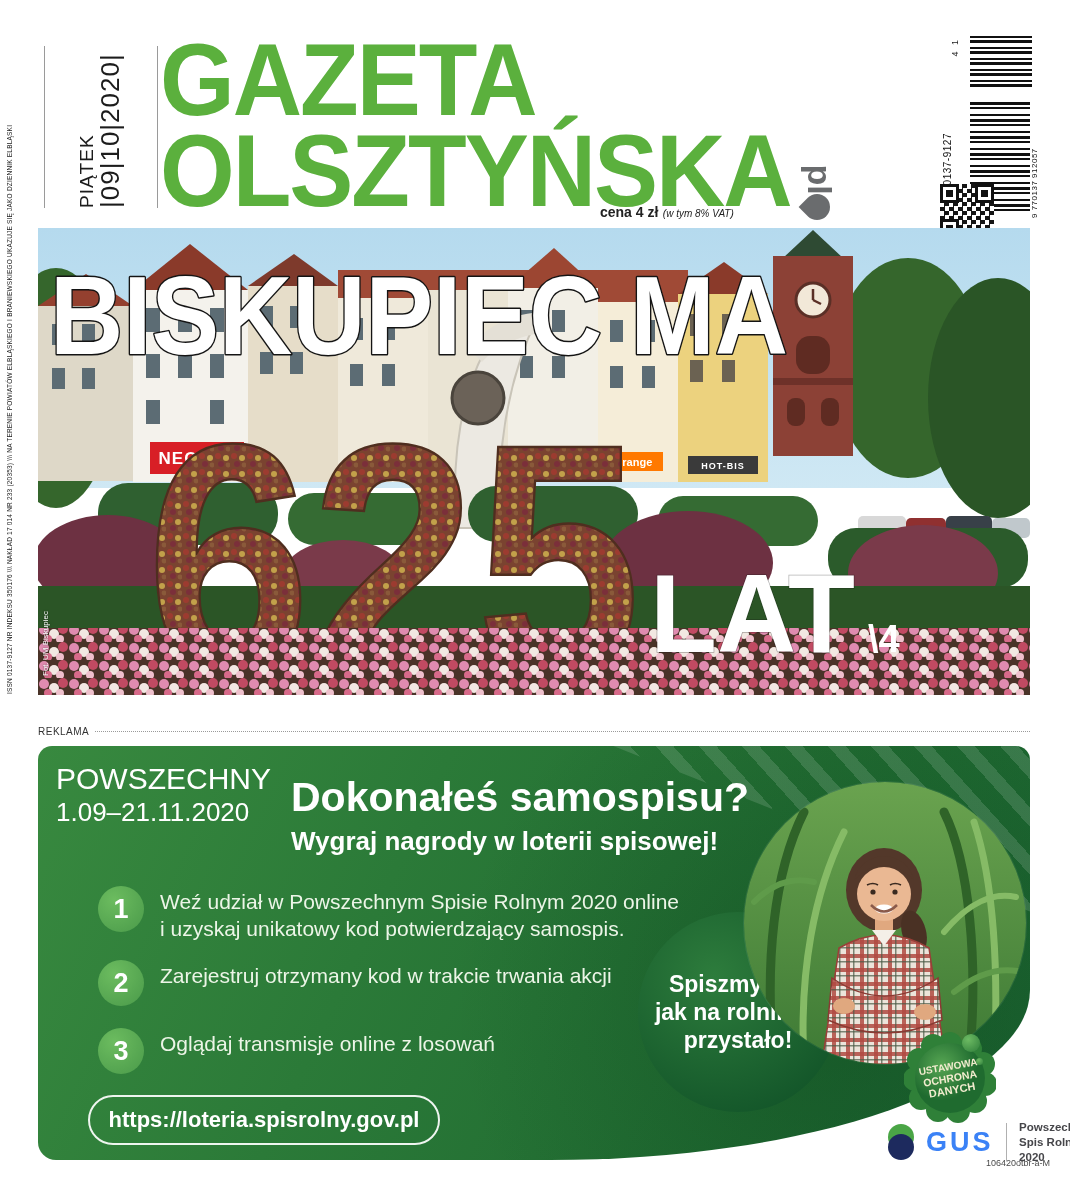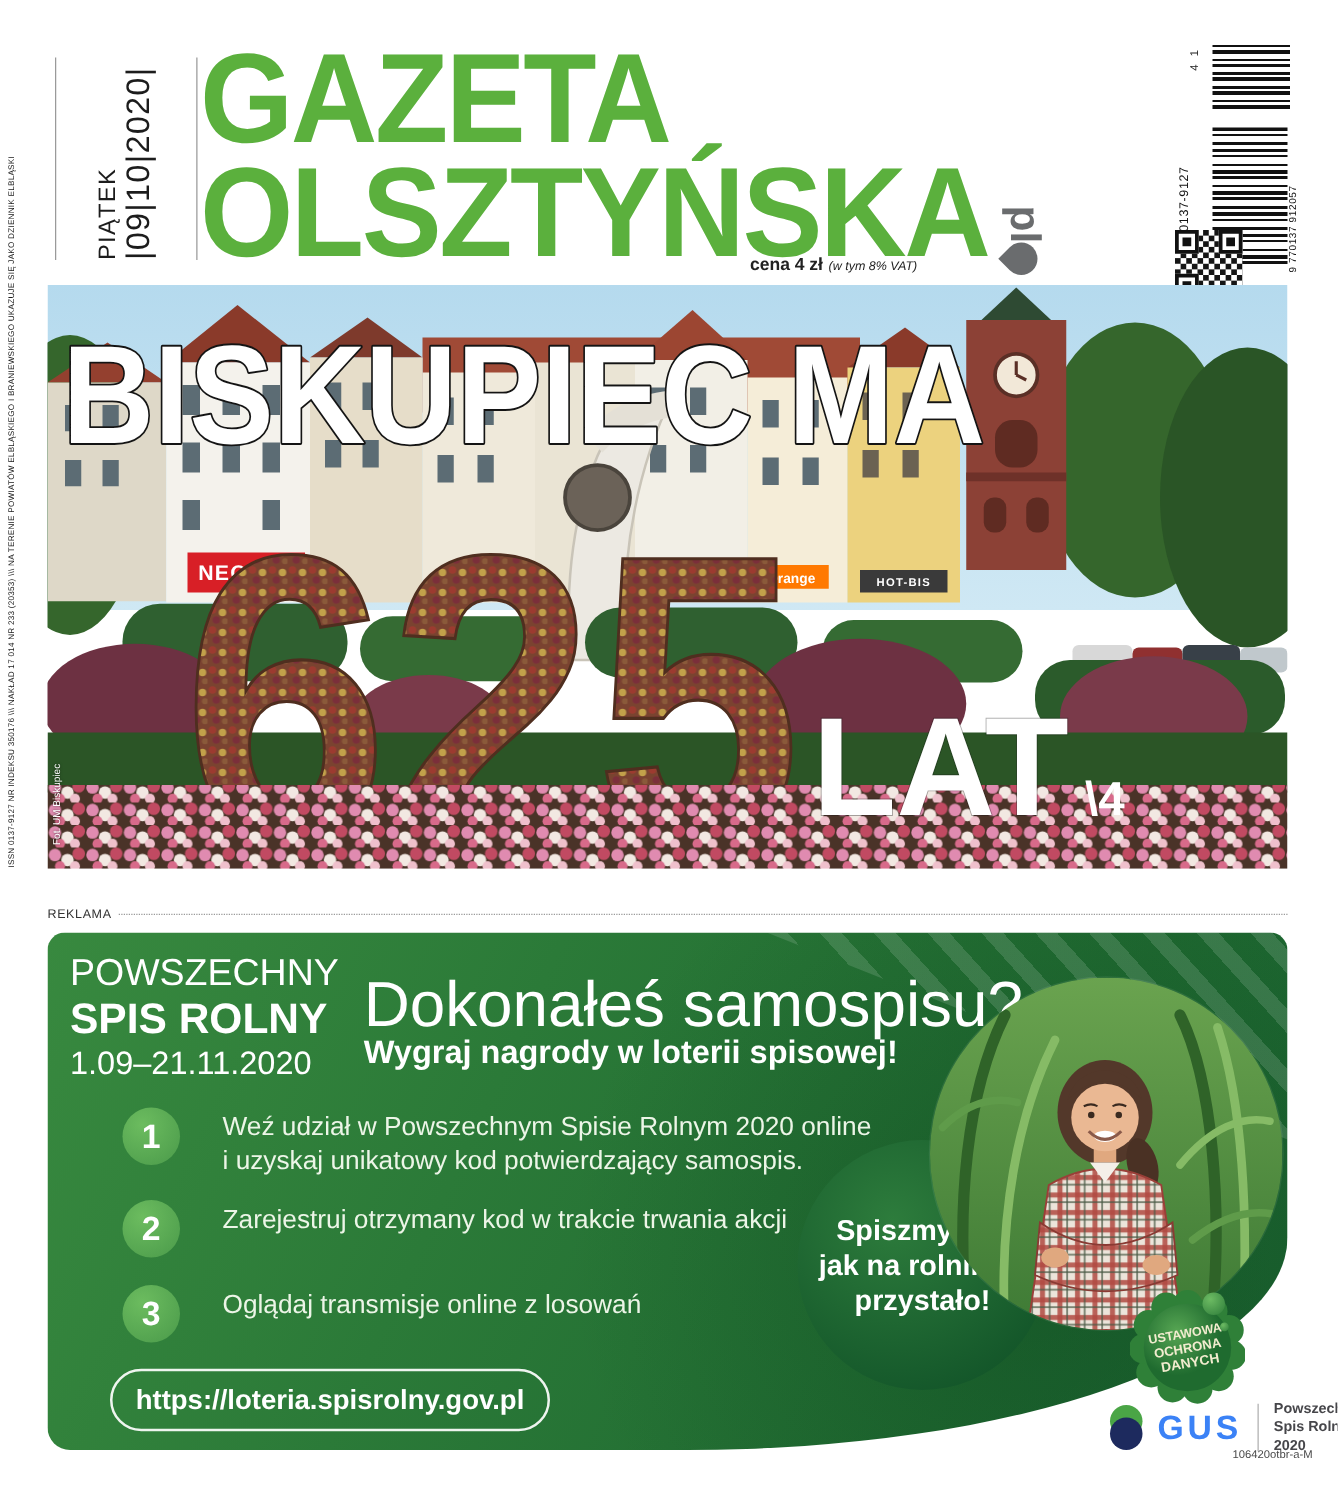--- a/index.html
+++ b/index.html
@@ -67,28 +67,28 @@
       radial-gradient(circle at 80% 62%, rgba(10,60,25,.35) 0%, rgba(10,60,25,0) 45%),
       linear-gradient(115deg,#38893f 0%,#2b7a38 35%,#1f6a31 75%,#1a6230 100%);
     color:#fff;}
   .ad-stripes{position:absolute;inset:0;border-radius:inherit;
     clip-path:polygon(58% 0,100% 0,100% 40%);
     background:repeating-linear-gradient(48deg,rgba(255,255,255,.13) 0 13px,transparent 13px 32px);z-index:1;}
   .ad-program{position:absolute;left:18px;top:16px;line-height:1.12;z-index:2;}
   .ad-program .p1{display:block;font-size:30px;font-weight:400;}
   .ad-program .p2{display:block;font-size:34px;font-weight:700;}
   .ad-program .p3{display:block;font-size:26px;font-weight:400;margin-top:2px;}
-  .ad-head{position:absolute;left:253px;top:28px;font-size:51px;font-weight:400;z-index:2;}
+  .ad-head{position:absolute;left:253px;top:28px;font-size:41px;font-weight:700;z-index:2;}
   .ad-subhead{position:absolute;left:253px;top:80px;font-size:26px;font-weight:700;z-index:2;}
   .step{position:absolute;left:60px;display:flex;align-items:flex-start;z-index:2;}
   .s1{top:140px;}.s2{top:214px;}.s3{top:282px;}
   .step-num{width:46px;height:46px;border-radius:50%;flex:0 0 46px;
     background:radial-gradient(circle at 35% 30%,#6cbc5f,#4a9a4a);
     display:flex;align-items:center;justify-content:center;font-size:27px;font-weight:700;color:#fff;}
-  .step-text{margin-left:34px;font-size:21px;line-height:1.3;color:#ecf5e7;padding-top:2px;}
+  .step-text{margin-left:16px;font-size:21px;line-height:1.3;color:#ecf5e7;padding-top:2px;}
   .url-pill{position:absolute;left:50px;top:349px;width:348px;height:46px;z-index:2;
     border:2.5px solid rgba(255,255,255,.92);border-radius:26px;
     display:flex;align-items:center;justify-content:center;
     font-size:22px;font-weight:700;color:#fff;}
   .slogan-circle{position:absolute;left:600px;top:166px;width:200px;height:200px;border-radius:50%;
     background:radial-gradient(circle at 38% 32%,#2d7c3c,#14572a 78%);z-index:2;
     display:flex;flex-direction:column;align-items:center;justify-content:center;
     font-size:23px;font-weight:700;line-height:1.22;text-align:center;}
   .photo-circle{position:absolute;left:706px;top:36px;width:282px;height:282px;border-radius:50%;
     overflow:hidden;z-index:3;box-shadow:0 0 0 1px rgba(255,255,255,.08);}
@@ -281,21 +281,20 @@
 <div class="abs reklama">
   <span class="reklama-label">REKLAMA</span>
   <span class="reklama-rule"></span>
 </div>
 
 <div class="abs ad">
   <div class="ad-stripes"></div>
 
   <div class="ad-program">
     <span class="p1">POWSZECHNY</span>
-    <span class="p2">SPIS ROLNY</span>
     <span class="p3">1.09–21.11.2020</span>
   </div>
 
   <div class="ad-head">Dokonałeś samospisu?</div>
   <div class="ad-subhead">Wygraj nagrody w loterii spisowej!</div>
 
   <div class="step s1">
     <span class="step-num">1</span>
     <span class="step-text">
       <span>Weź udział w Powszechnym Spisie Rolnym 2020 online</span><br>

